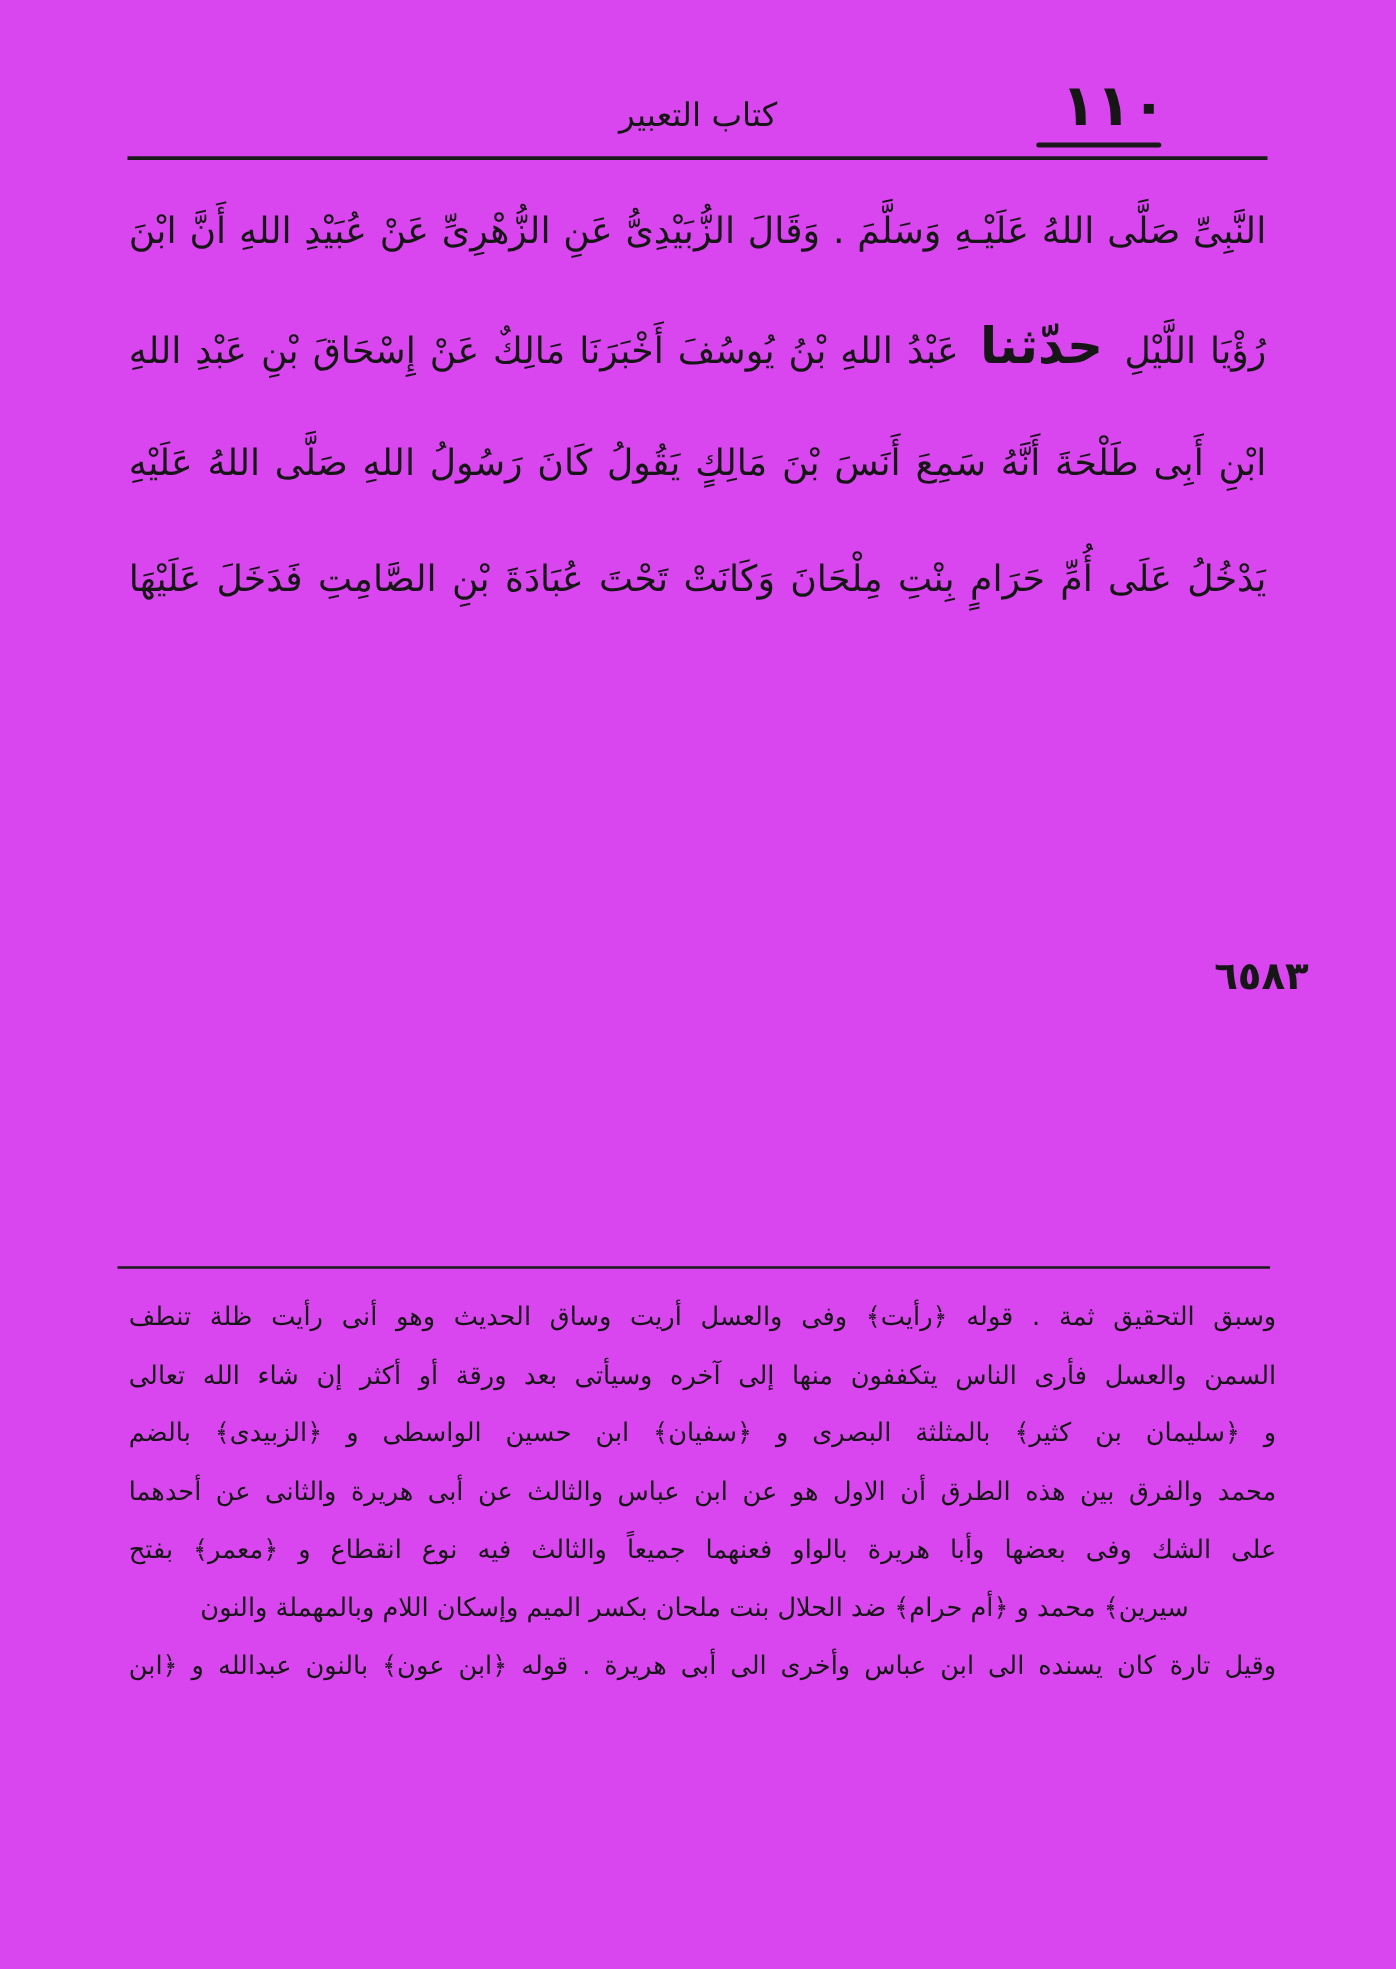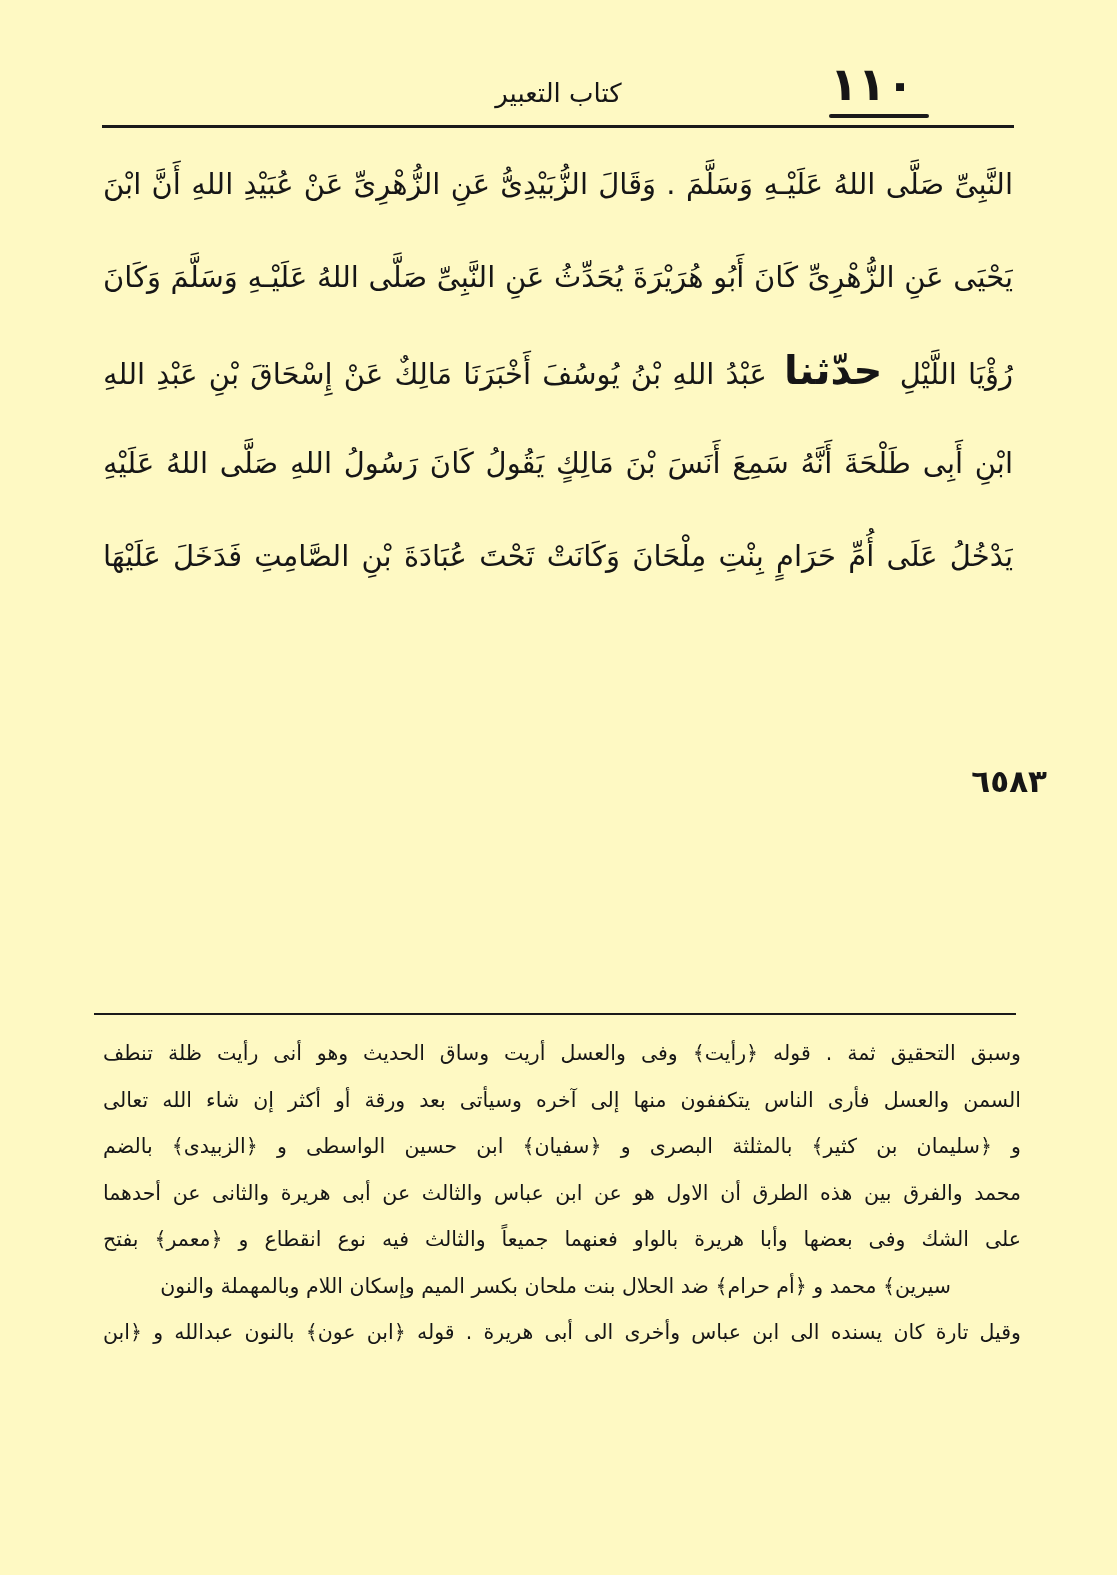--- a/index.html
+++ b/index.html
@@ -2,33 +2,33 @@
 <html lang="ar"><head>
 <meta charset="utf-8">
 <style>
   * { margin:0; padding:0; box-sizing:border-box; }
   html,body { background:#d9d9d4; }
   body { font-family:"DejaVu Sans", sans-serif; }
   .page {
     position:relative;
     width:1117px; height:1575px;
     margin:0 auto;
-    background:#fef9c3;
+    background:#d946ef;
     color:#161616;
     overflow:hidden;
   }
   
   .header-title {
     position:absolute; top:78px; left:0; right:0;
     text-align:center;
     font-size:26px;
     letter-spacing:1px;
   }
   .page-number {
-    position:absolute; top:56px; right:203px;
+    position:absolute; top:56px; right:184px;
     font-size:46px; font-weight:bold;
     line-height:56px;
   }
   .page-number-underline {
     position:absolute; top:114px; right:188px;
     width:100px; height:4px;
     background:#1a1a1a; border-radius:2px;
   }
   .header-rule {
     position:absolute; top:125px; left:102px;
@@ -105,21 +105,20 @@
 
   <div>
     <div class="header-title">كتاب التعبير</div>
     <div class="page-number">١١٠</div>
     <div class="page-number-underline"></div>
     <div class="header-rule"></div>
   </div>
 
   <div class="main-text" lang="ar" dir="rtl">
     <div class="mline">النَّبِىِّ صَلَّى اللهُ عَلَيْـهِ وَسَلَّمَ . وَقَالَ الزُّبَيْدِىُّ عَنِ الزُّهْرِىِّ عَنْ عُبَيْدِ اللهِ أَنَّ ابْنَ</div>
-    <div class="mline">يَحْيَى عَنِ الزُّهْرِىِّ كَانَ أَبُو هُرَيْرَةَ يُحَدِّثُ عَنِ النَّبِىِّ صَلَّى اللهُ عَلَيْـهِ وَسَلَّمَ وَكَانَ</div>
 
 
     <div class="mline hadith-line">
       <span>رُؤْيَا اللَّيْلِ</span>
       <span class="haddathana">حدّثنا</span>
       <span>عَبْدُ اللهِ بْنُ يُوسُفَ أَخْبَرَنَا مَالِكٌ عَنْ إِسْحَاقَ بْنِ عَبْدِ اللهِ</span>
     </div>
     <div class="mline">ابْنِ أَبِى طَلْحَةَ أَنَّهُ سَمِعَ أَنَسَ بْنَ مَالِكٍ يَقُولُ كَانَ رَسُولُ اللهِ صَلَّى اللهُ عَلَيْهِ وَسَلَّمَ</div>
     <div class="mline">يَدْخُلُ عَلَى أُمِّ حَرَامٍ بِنْتِ مِلْحَانَ وَكَانَتْ تَحْتَ عُبَادَةَ بْنِ الصَّامِتِ فَدَخَلَ عَلَيْهَا</div>
   </div>

